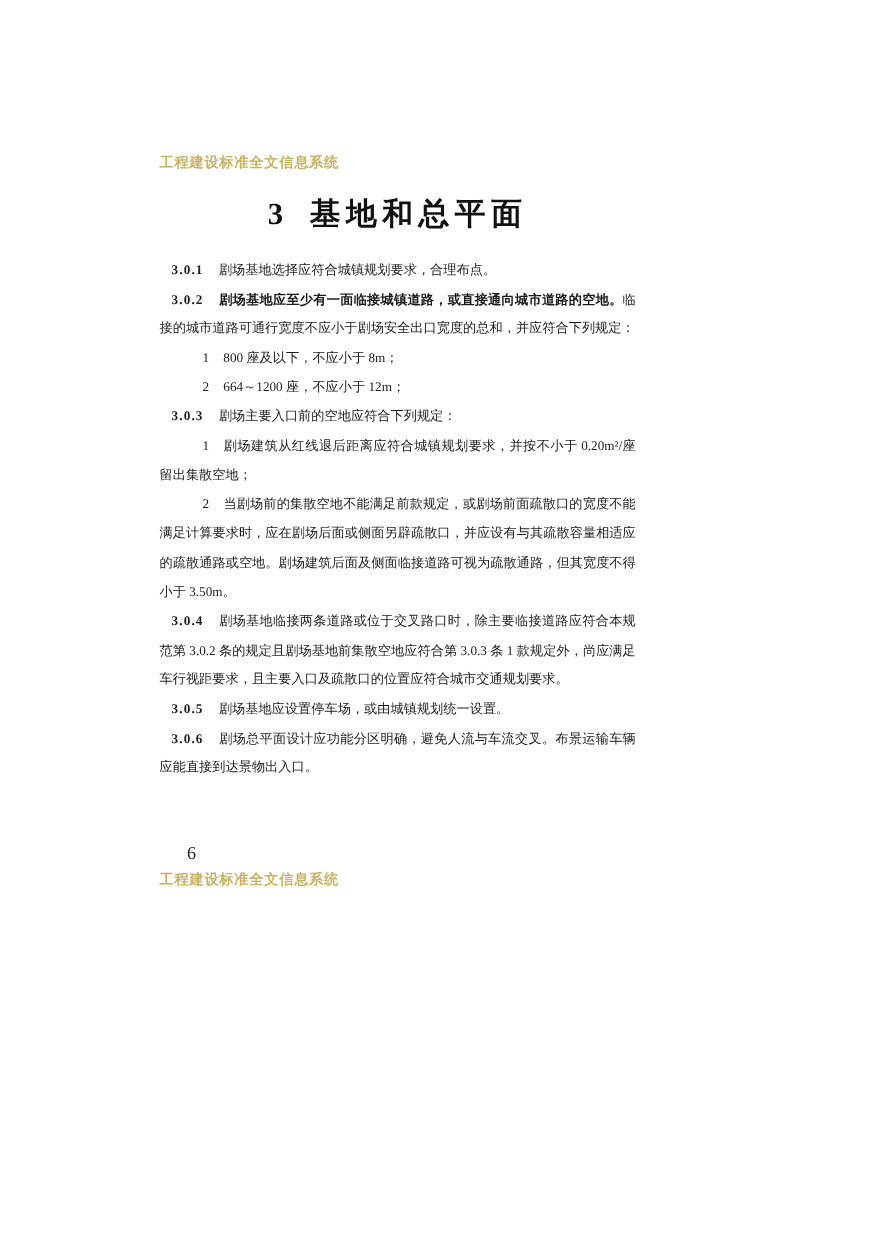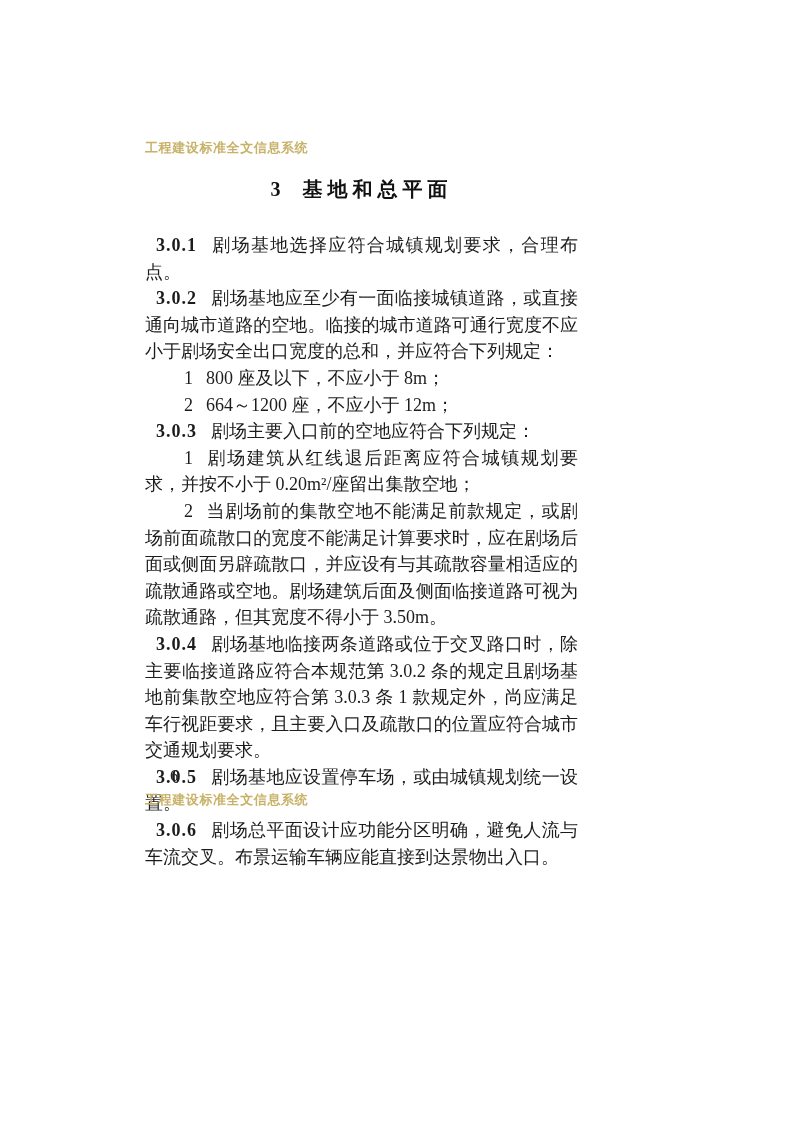--- a/index.html
+++ b/index.html
@@ -19,40 +19,40 @@
     letter-spacing:0.6px;
     white-space:nowrap;
   }
   .wm.header{top:139px;}
   .wm.footer{top:791px;}
   .title{
     position:absolute;
     top:176px;left:145px;width:433px;
     margin:0;
     text-align:center;
-    font-size:20px;
+    font-size:28px;
     font-weight:bold;
     color:#111;
   }
   .title .tnum{margin-right:17px;letter-spacing:0;}
   .title .ttext{letter-spacing:5px;}
   .content{
     position:absolute;
     top:232px;left:145px;width:433px;
-    font-size:18px;
+    font-size:12px;
     line-height:26.6px;
     text-align:justify;
     color:#1c1c1c;
   }
   .content p{margin:0;padding:0;}
   p.clause{text-indent:11px;}
   p.item{text-indent:39px;}
   .cnum{font-weight:bold;margin-right:14px;letter-spacing:1px;}
   .inum{margin-right:13px;}
-  .lead{font-weight:normal;}
+  .lead{font-weight:bold;}
   .pagenum{
     position:absolute;
     top:766px;left:170px;
     font-size:16.5px;
     color:#222;
   }
 </style>
 </head>
 <body>
 

